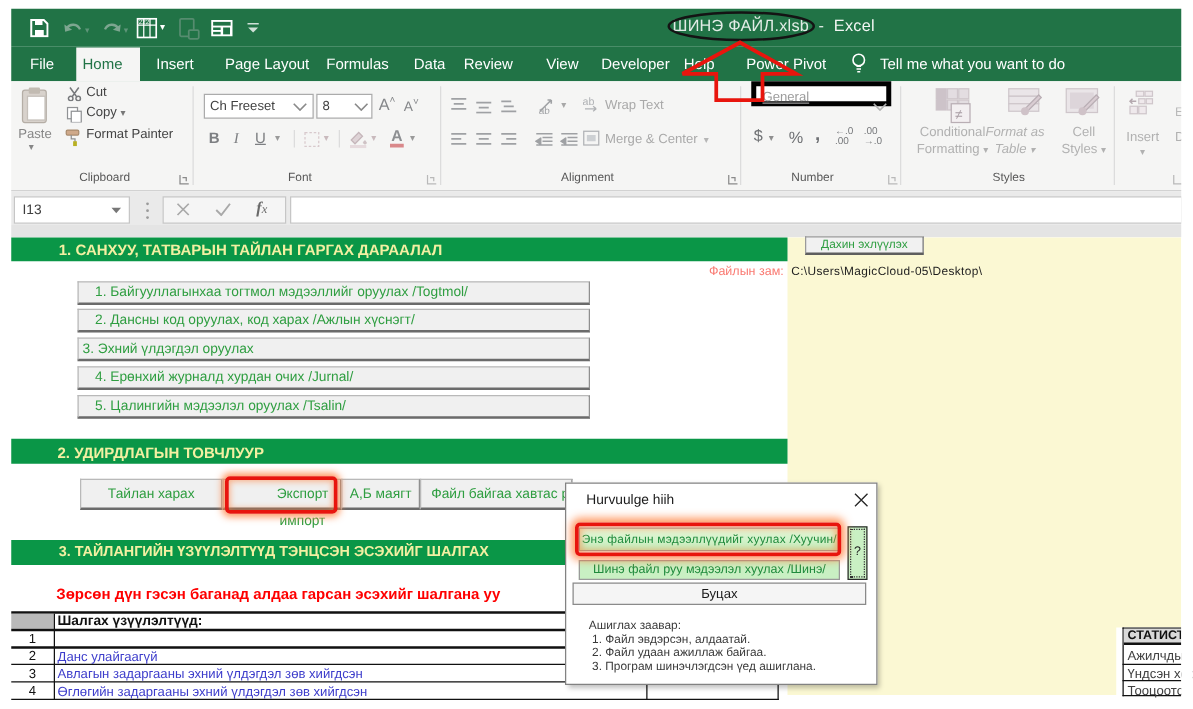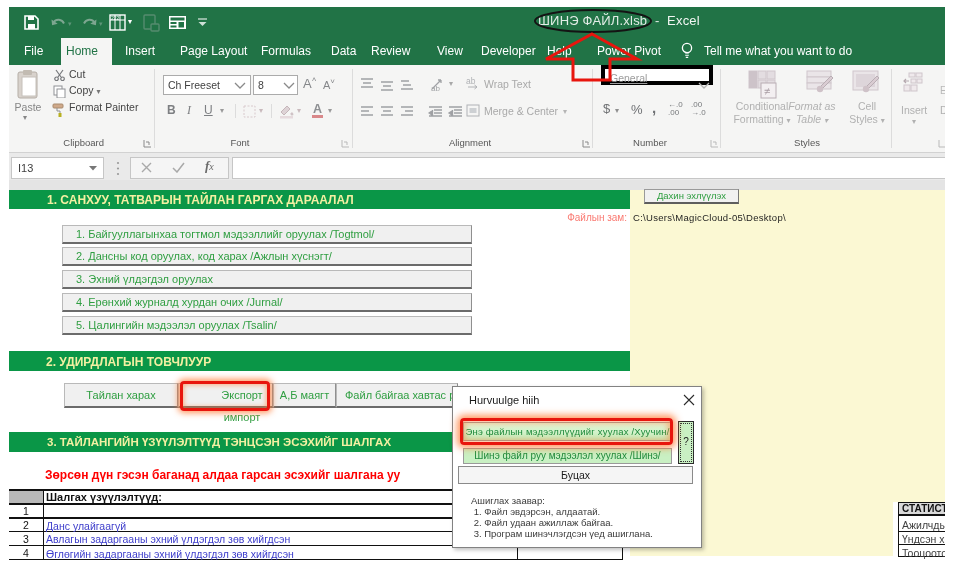--- a/index.html
+++ b/index.html
@@ -302,21 +302,21 @@
 
     <div class="abs" style="left:9px;top:190px;width:621px;height:19px;background:#0a9647;"></div>
     <div class="abs" style="left:47px;top:193px;color:#f3f0a2;font-size:12px;font-weight:bold;white-space:nowrap;">1. САНХУУ, ТАТВАРЫН ТАЙЛАН ГАРГАХ ДАРААЛАЛ</div>
 
     <div class="abs" style="left:644px;top:189px;width:95px;height:15px;background:#f1f1f1;border:1px solid #9a9a9a;border-bottom:2px solid #5e5e5e;border-right:1px solid #777;color:#2f9e41;font-size:9.5px;text-align:center;line-height:12px;">Дахин эхлүүлэх</div>
     <div class="abs" style="left:486px;top:212px;width:141px;text-align:right;color:#fa7a72;font-size:10px;">Файлын зам:</div>
     <div class="abs" style="left:633px;top:212px;color:#1e1e1e;font-size:9.5px;letter-spacing:0.3px;">C:\Users\MagicCloud-05\Desktop\</div>
 
     <div class="fbtn" style="left:62px;top:225px;width:410px;height:19px;padding-left:13px;">1. Байгууллагынхаа тогтмол мэдээллийг оруулах /Togtmol/</div>
     <div class="fbtn" style="left:62px;top:247px;width:410px;height:19px;padding-left:13px;">2. Дансны код оруулах, код харах /Ажлын хүснэгт/</div>
-    <div class="fbtn" style="left:62px;top:270px;width:410px;height:19px;padding-left:13px;">3. Эхний үлдэгдэл оруулах</div>
+    <div class="fbtn" style="left:62px;top:270px;width:410px;height:19px;padding-left:3px;">3. Эхний үлдэгдэл оруулах</div>
     <div class="fbtn" style="left:62px;top:293px;width:410px;height:19px;padding-left:13px;">4. Ерөнхий журналд хурдан очих /Jurnal/</div>
     <div class="fbtn" style="left:62px;top:316px;width:410px;height:19px;padding-left:13px;">5. Цалингийн мэдээлэл оруулах /Tsalin/</div>
 
     <div class="abs" style="left:9px;top:351px;width:621px;height:20px;background:#0a9647;"></div>
     <div class="abs" style="left:46px;top:355px;color:#f3f0a2;font-size:12px;font-weight:bold;white-space:nowrap;">2. УДИРДЛАГЫН ТОВЧЛУУР</div>
 
     <div class="fbtn" style="left:64px;top:383px;width:114px;height:25px;line-height:22px;text-align:center;">Тайлан харах</div>
     <div class="fbtn" style="left:178px;top:383px;width:95px;height:25px;line-height:22px;text-align:center;padding-left:33px;">Экспорт импорт</div>
     <div class="fbtn" style="left:273px;top:383px;width:63px;height:25px;line-height:22px;text-align:center;">А,Б маягт</div>
     <div class="fbtn" style="left:336px;top:383px;width:122px;height:25px;line-height:22px;padding-left:8px;white-space:nowrap;overflow:hidden;">Файл байгаа хавтас руу</div>

